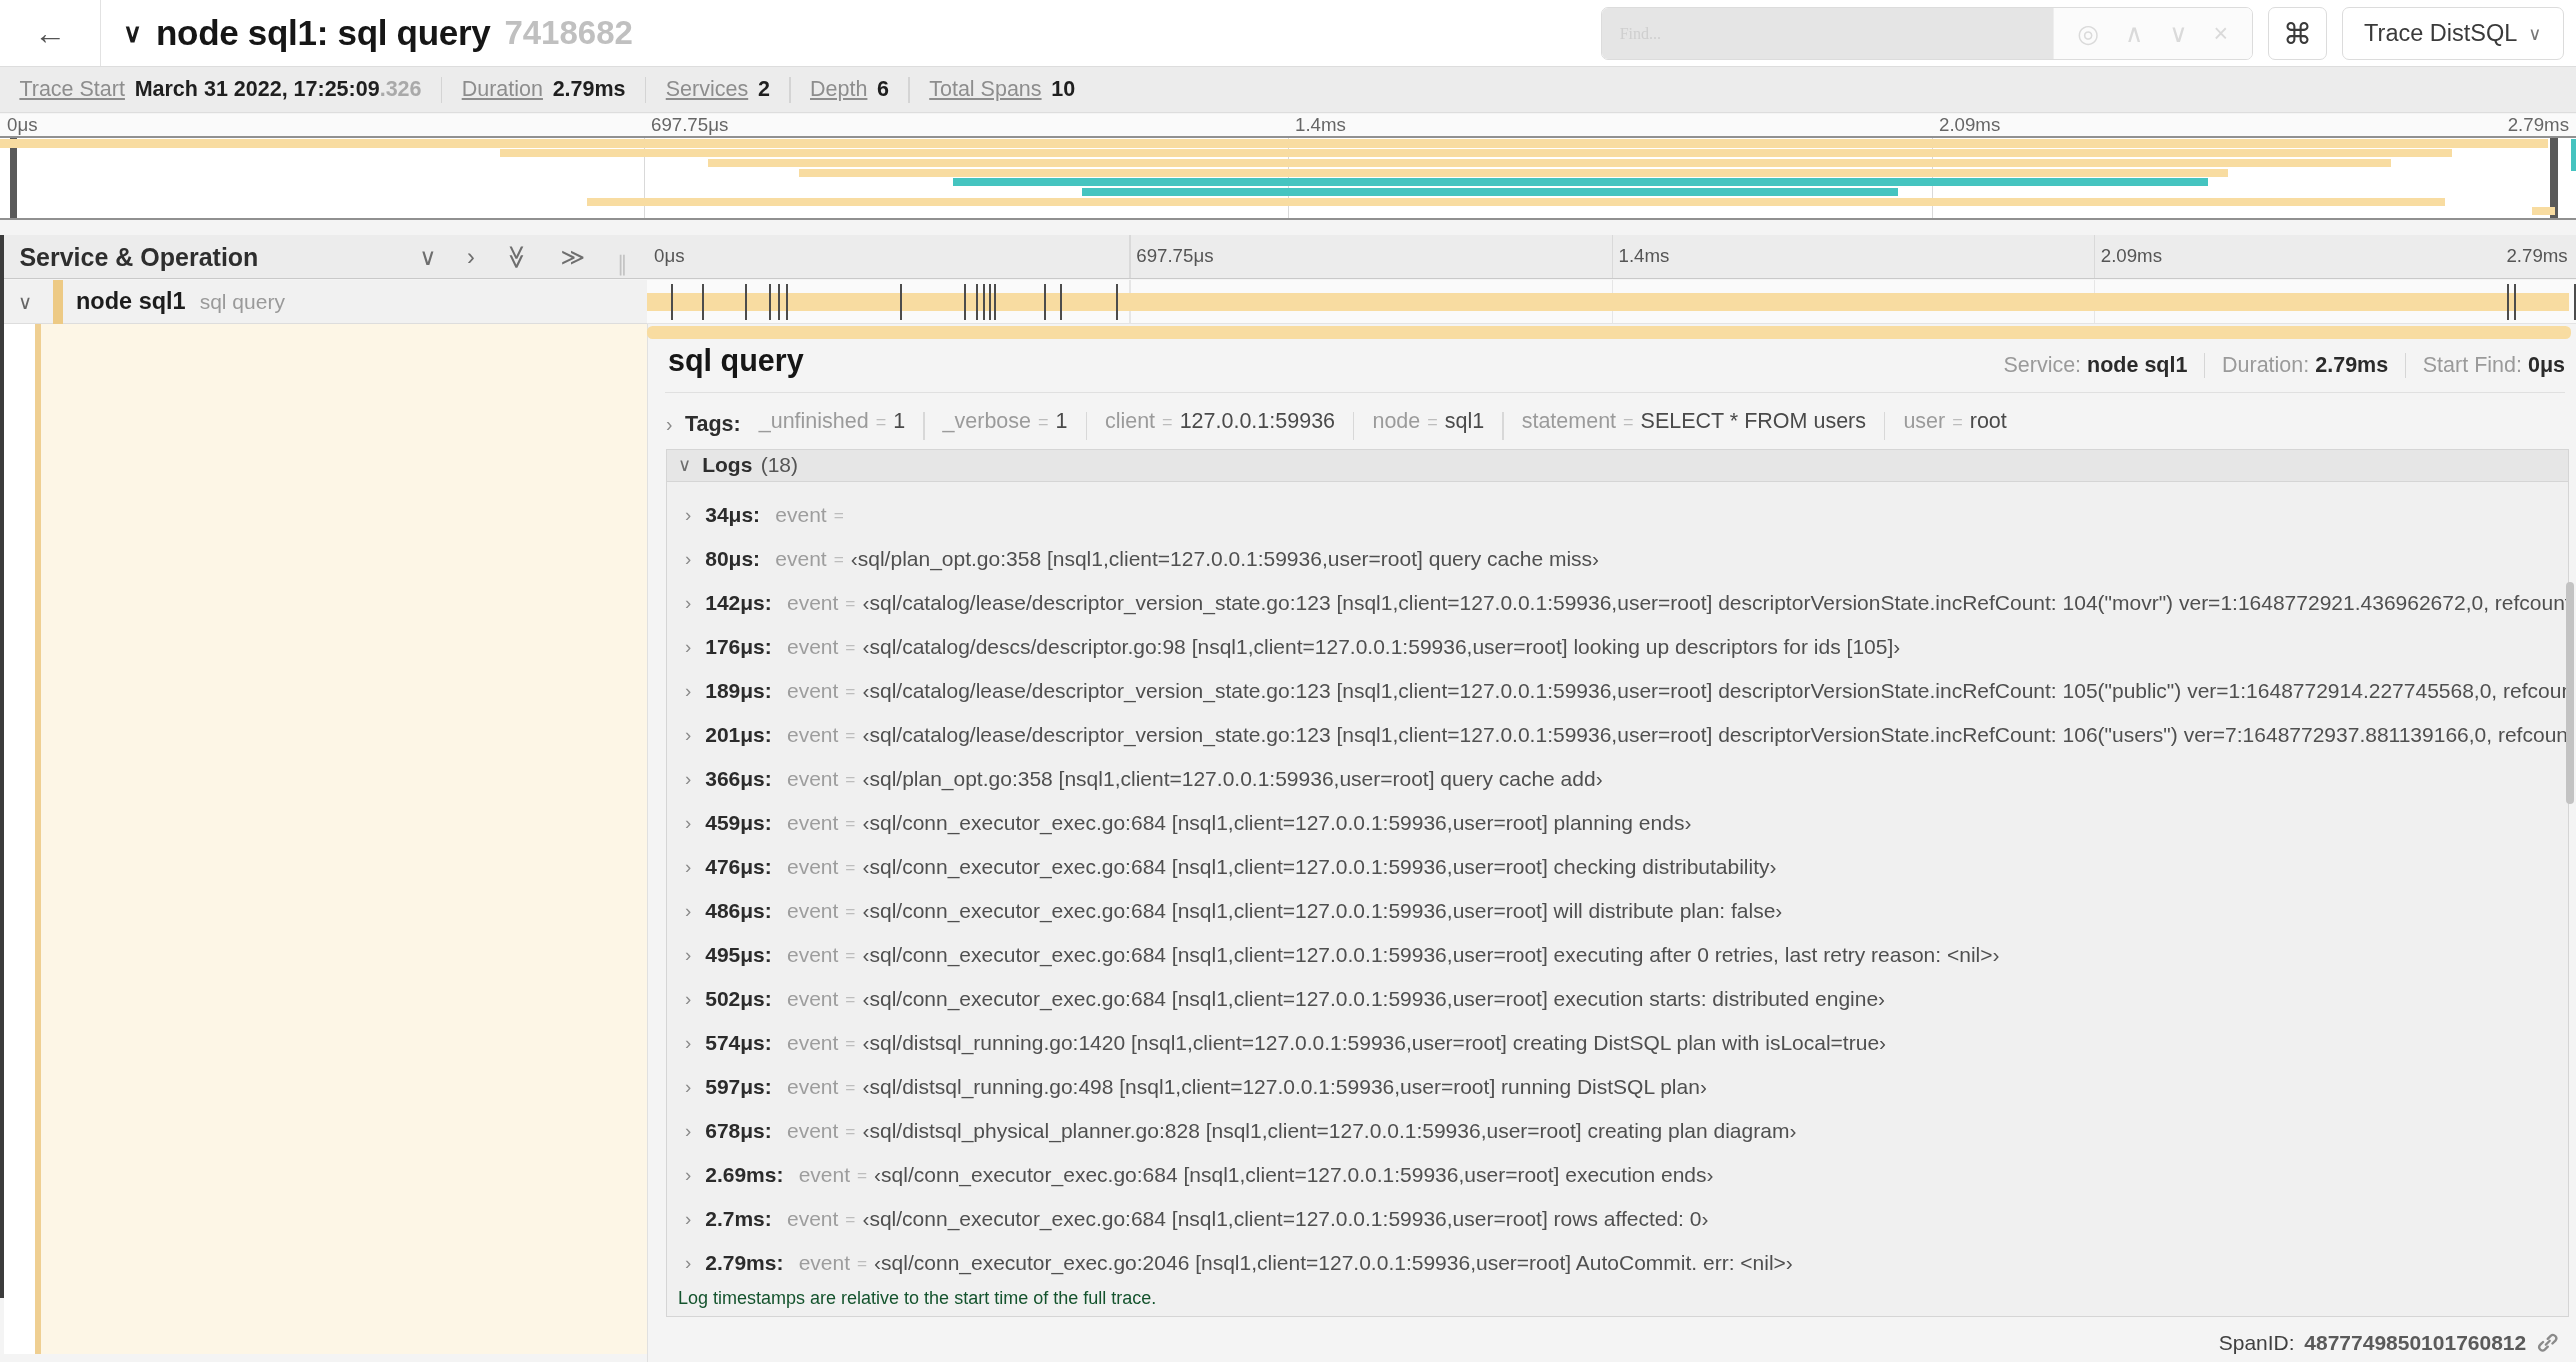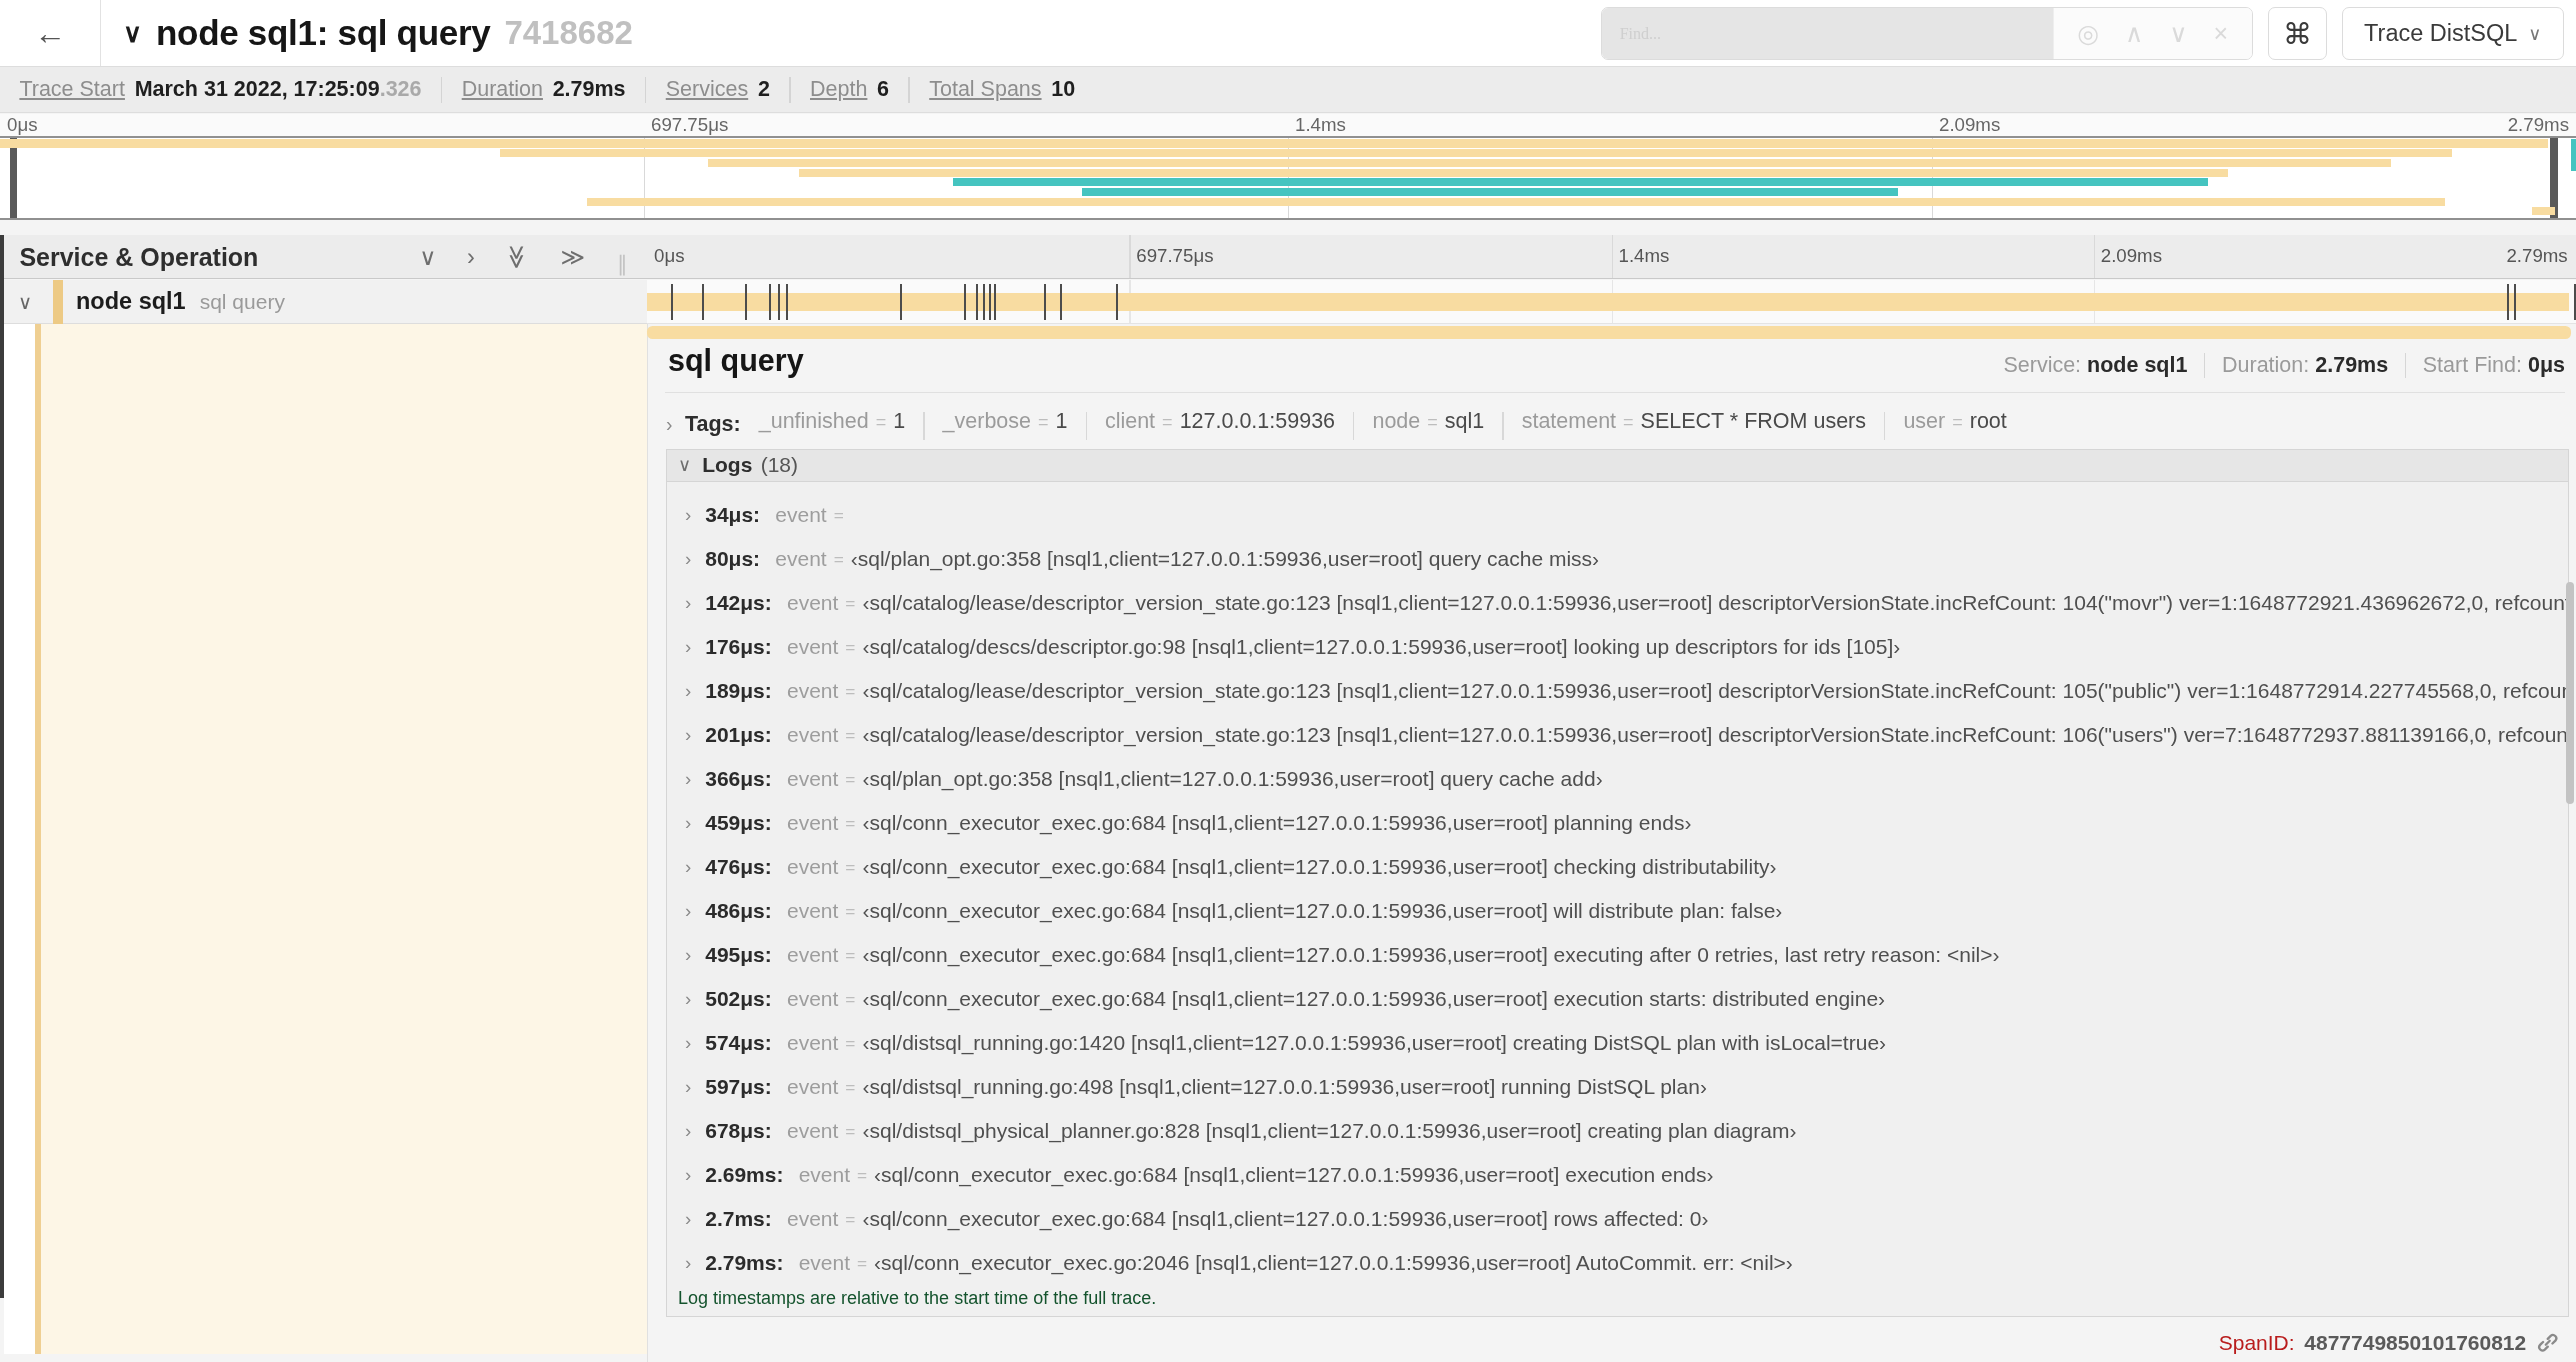--- a/index.html
+++ b/index.html
@@ -106,21 +106,21 @@
   .logs-list{position:absolute;left:0;right:0;top:32px;padding-top:11px;}
   .log-row{height:44px;display:flex;align-items:center;padding-left:18px;white-space:nowrap;overflow:hidden;cursor:pointer;}
   .log-chevron{color:#8a8a8a;font-size:18.7px;margin-right:14px;}
   .log-time{font-size:21px;font-weight:bold;color:#2b2b2b;margin-right:15.2px;}
   .log-field{font-size:21px;color:#9d9d9d;}
   .log-eq{font-size:17.3px;color:#bdbdbd;margin:0 7px;}
   .log-value{font-size:21px;color:#4f4f4f;}
   .logs-note{position:absolute;left:11px;bottom:7px;font-size:18px;color:#14532d;}
 
   .spanid-row{position:absolute;right:16.6px;top:1331px;display:flex;align-items:center;gap:9.7px;font-size:21px;}
-  .spanid-label{color:#b91c1c;}
+  .spanid-label{color:#404040;}
   .spanid-value{color:#5a5a5a;font-weight:bold;}
   .link-icon{width:23.5px;height:23.5px;display:inline-block;cursor:pointer;}
 
   .scroll-thumb{position:absolute;right:2.1px;top:582px;width:7.6px;height:222px;background:#c3c3c3;border-radius:4.2px;}
 </style>
 </head>
 <body>
 
 <div class="page">
 

